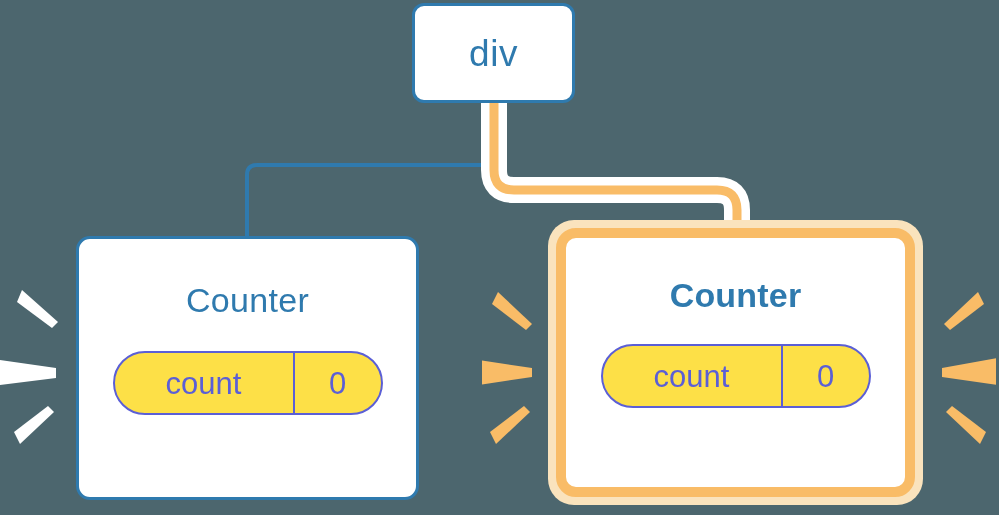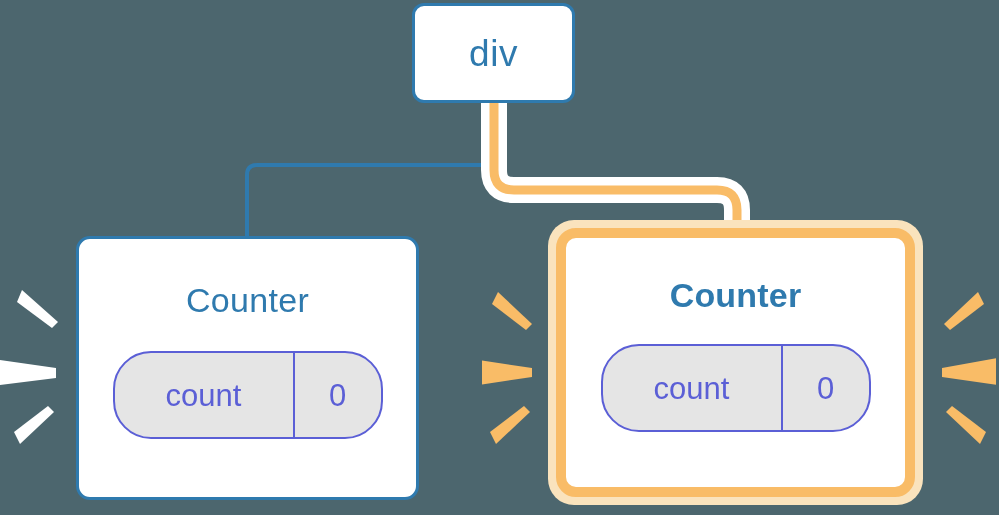--- a/index.html
+++ b/index.html
@@ -87,25 +87,25 @@
     font-weight:700;
     line-height:1;
     letter-spacing:.2px;
   }
 
   
   .pill{
     position:relative;
     display:flex;
     align-items:stretch;
-    height:88px;
+    height:64px;
     border:2px solid #5b5fd6;
     border-radius:38px;
     box-sizing:border-box;
-    background:#e5e5e5;
+    background:#fde047;
     overflow:hidden;
   }
   .pill-left{
     width:180px;
     display:flex;
     align-items:center;
     justify-content:center;
     border-right:2px solid #5b5fd6;
     box-sizing:border-box;
   }

